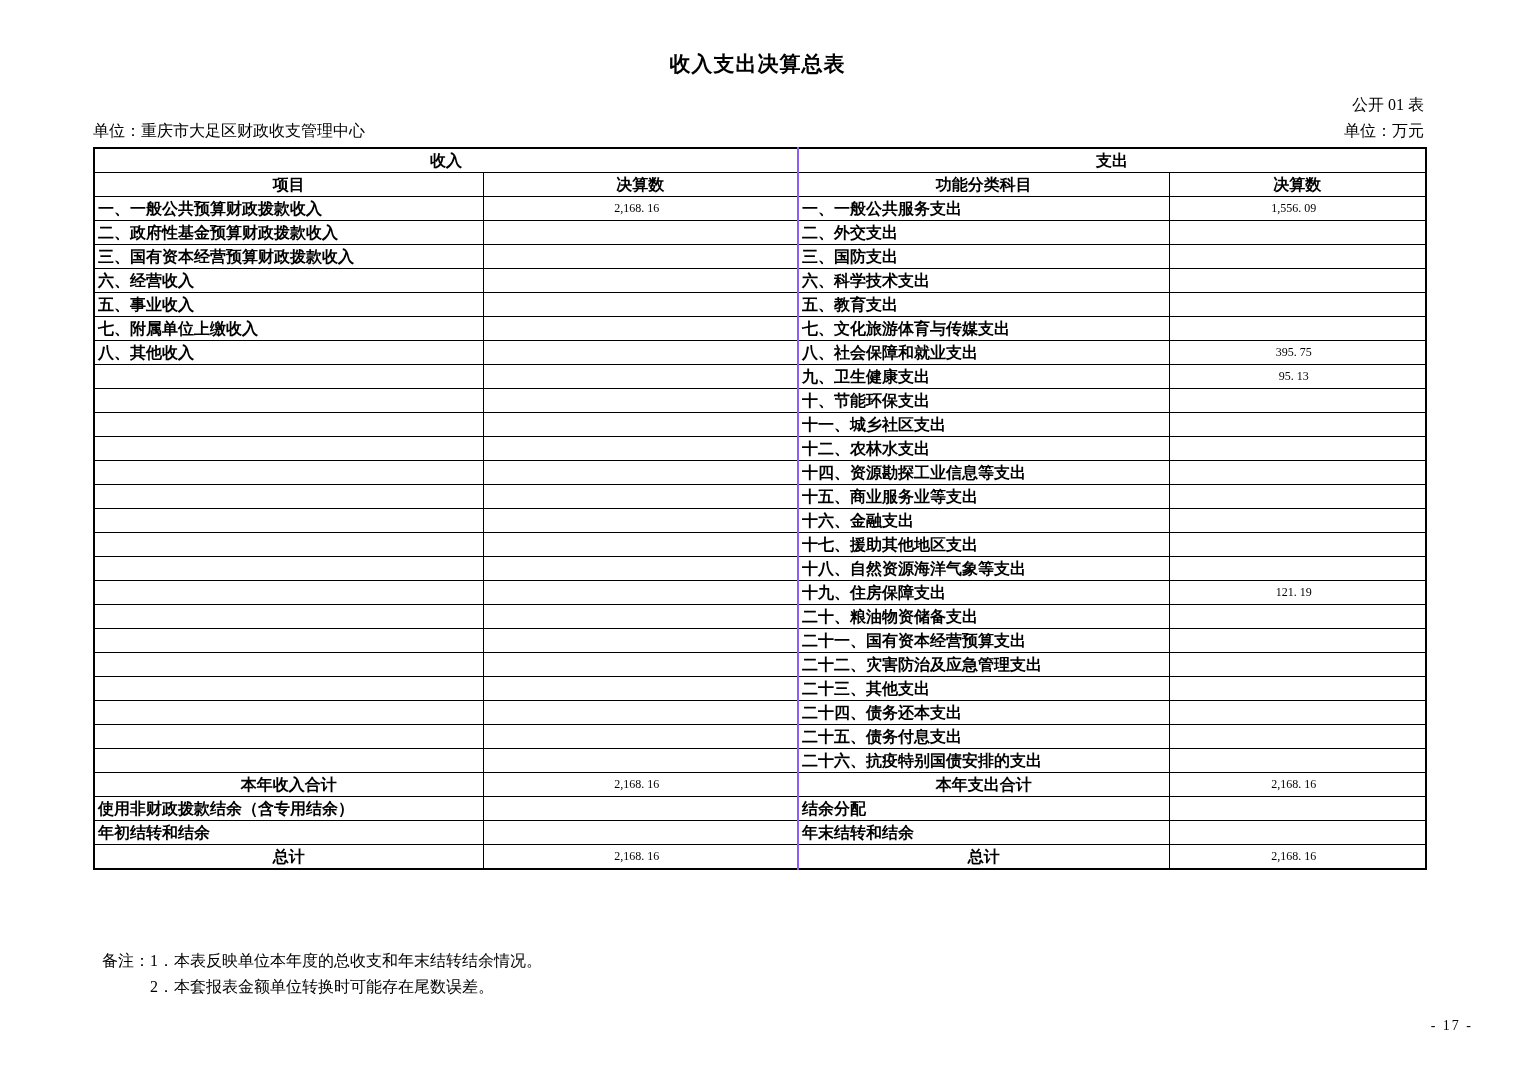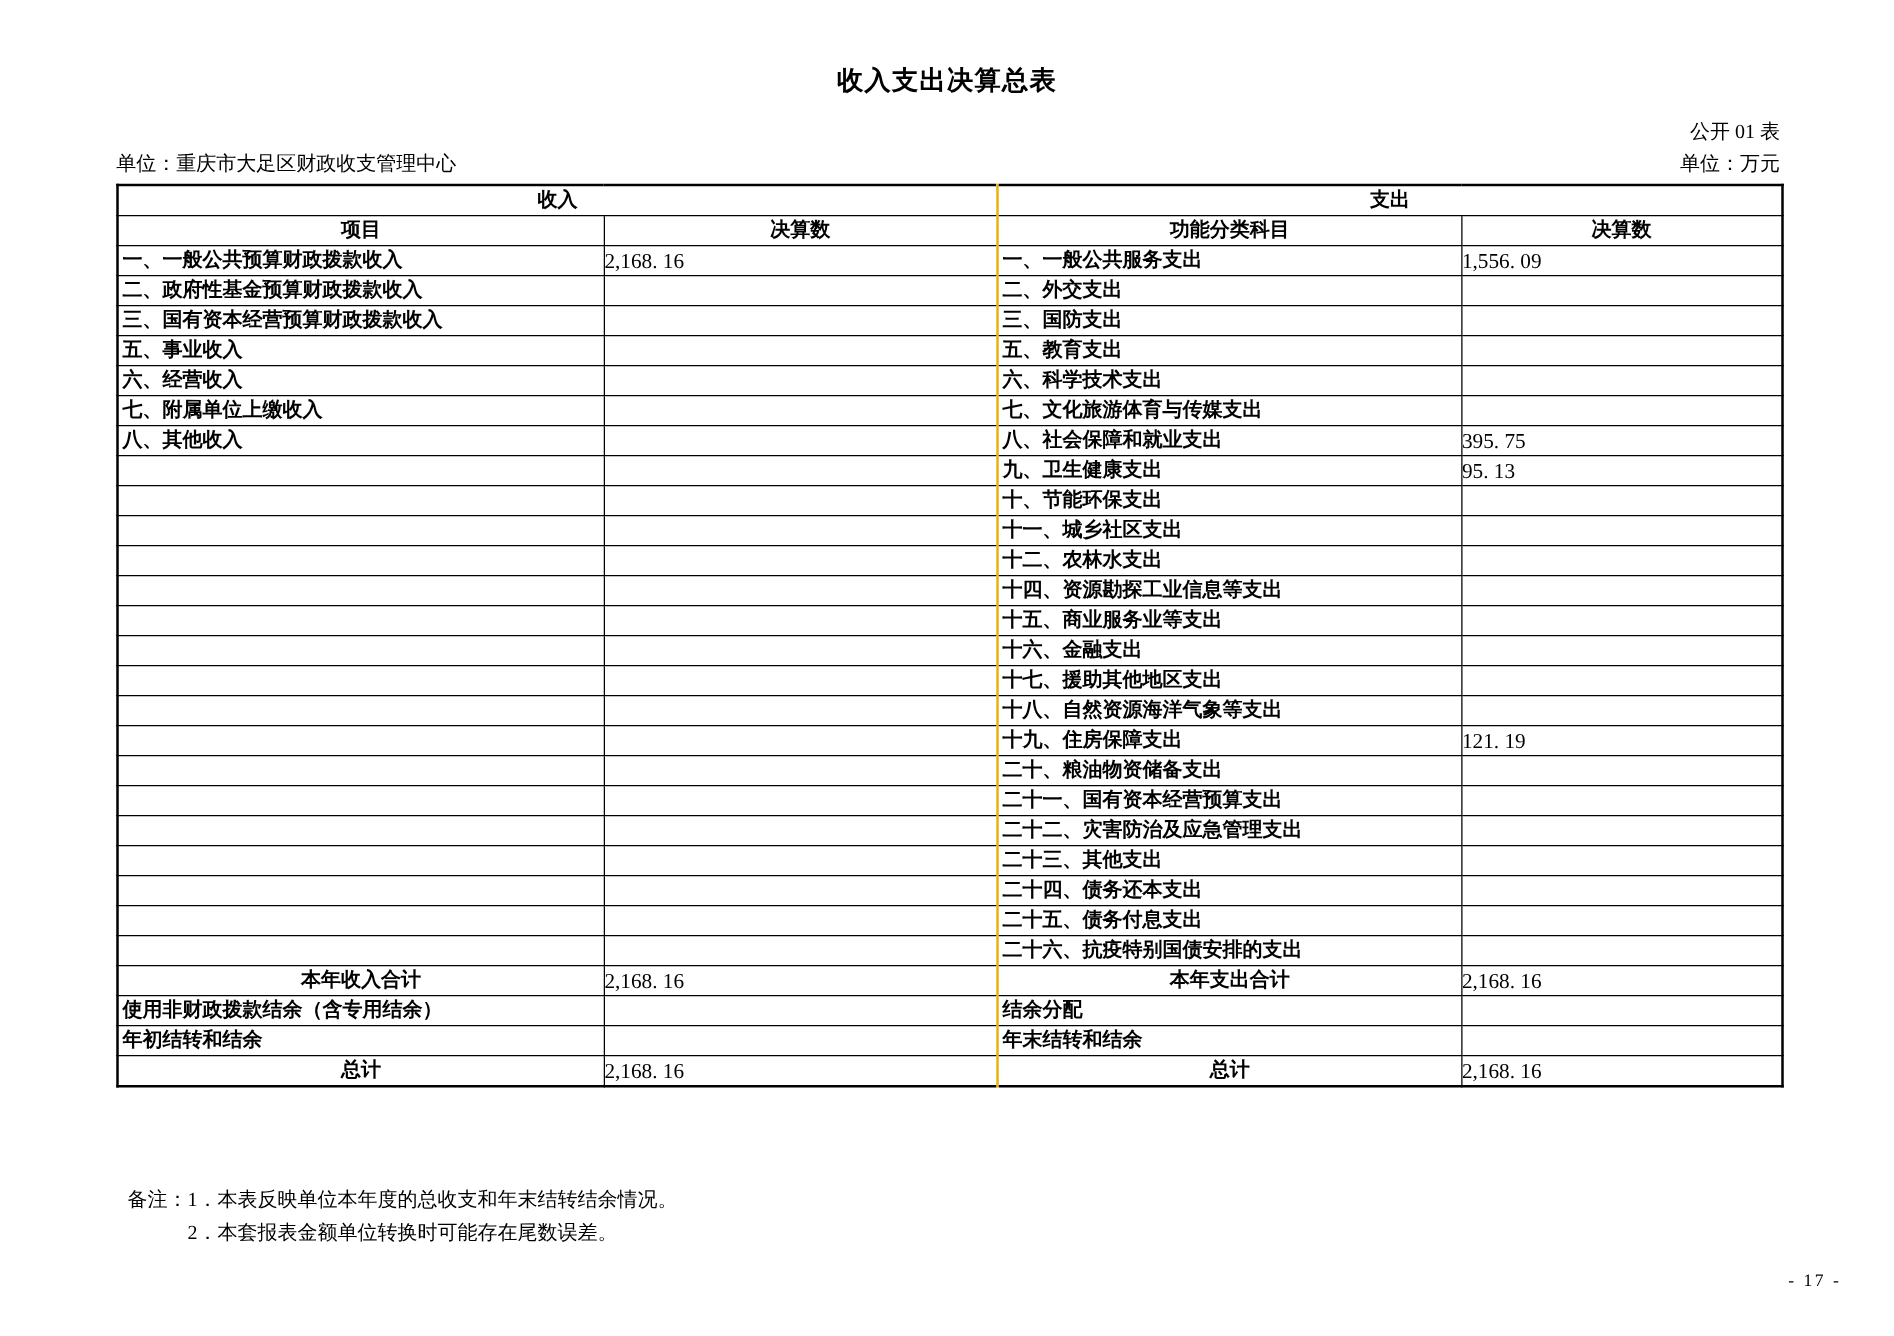--- a/index.html
+++ b/index.html
@@ -60,32 +60,32 @@
   .budget-table th {
     font-weight: bold;
     text-align: center;
   }
   .budget-table td.item {
     text-align: left;
     font-weight: bold;
     padding-left: 3px;
   }
   .budget-table td.value {
-    text-align: left;
+    text-align: center;
     font-weight: normal;
     font-family: "Liberation Serif", serif;
-    font-size: 17px;
+    font-size: 12px;
     padding-right: 7px;
   }
   .budget-table td.center {
     text-align: center;
     padding-left: 0;
   }
   .budget-table .mid {
-    border-left: 2px solid #eab308;
+    border-left: 2px solid #8b5cf6;
   }
   .notes {
     position: absolute;
     left: 102px; top: 948px;
     font-size: 16px;
     font-family: "Liberation Serif", serif;
     line-height: 26px;
   }
   .note-line-2 { padding-left: 48px; }
   .page-number {
@@ -140,29 +140,29 @@
           <td class="item mid">二、外交支出</td>
           <td class="value"></td>
         </tr>
         <tr>
           <td class="item">三、国有资本经营预算财政拨款收入</td>
           <td class="value"></td>
           <td class="item mid">三、国防支出</td>
           <td class="value"></td>
         </tr>
         <tr>
+          <td class="item">六、经营收入</td>
+          <td class="value"></td>
+          <td class="item mid">六、科学技术支出</td>
+          <td class="value"></td>
+        </tr>
+        <tr>
           <td class="item">五、事业收入</td>
           <td class="value"></td>
           <td class="item mid">五、教育支出</td>
-          <td class="value"></td>
-        </tr>
-        <tr>
-          <td class="item">六、经营收入</td>
-          <td class="value"></td>
-          <td class="item mid">六、科学技术支出</td>
           <td class="value"></td>
         </tr>
         <tr>
           <td class="item">七、附属单位上缴收入</td>
           <td class="value"></td>
           <td class="item mid">七、文化旅游体育与传媒支出</td>
           <td class="value"></td>
         </tr>
         <tr>
           <td class="item">八、其他收入</td>

